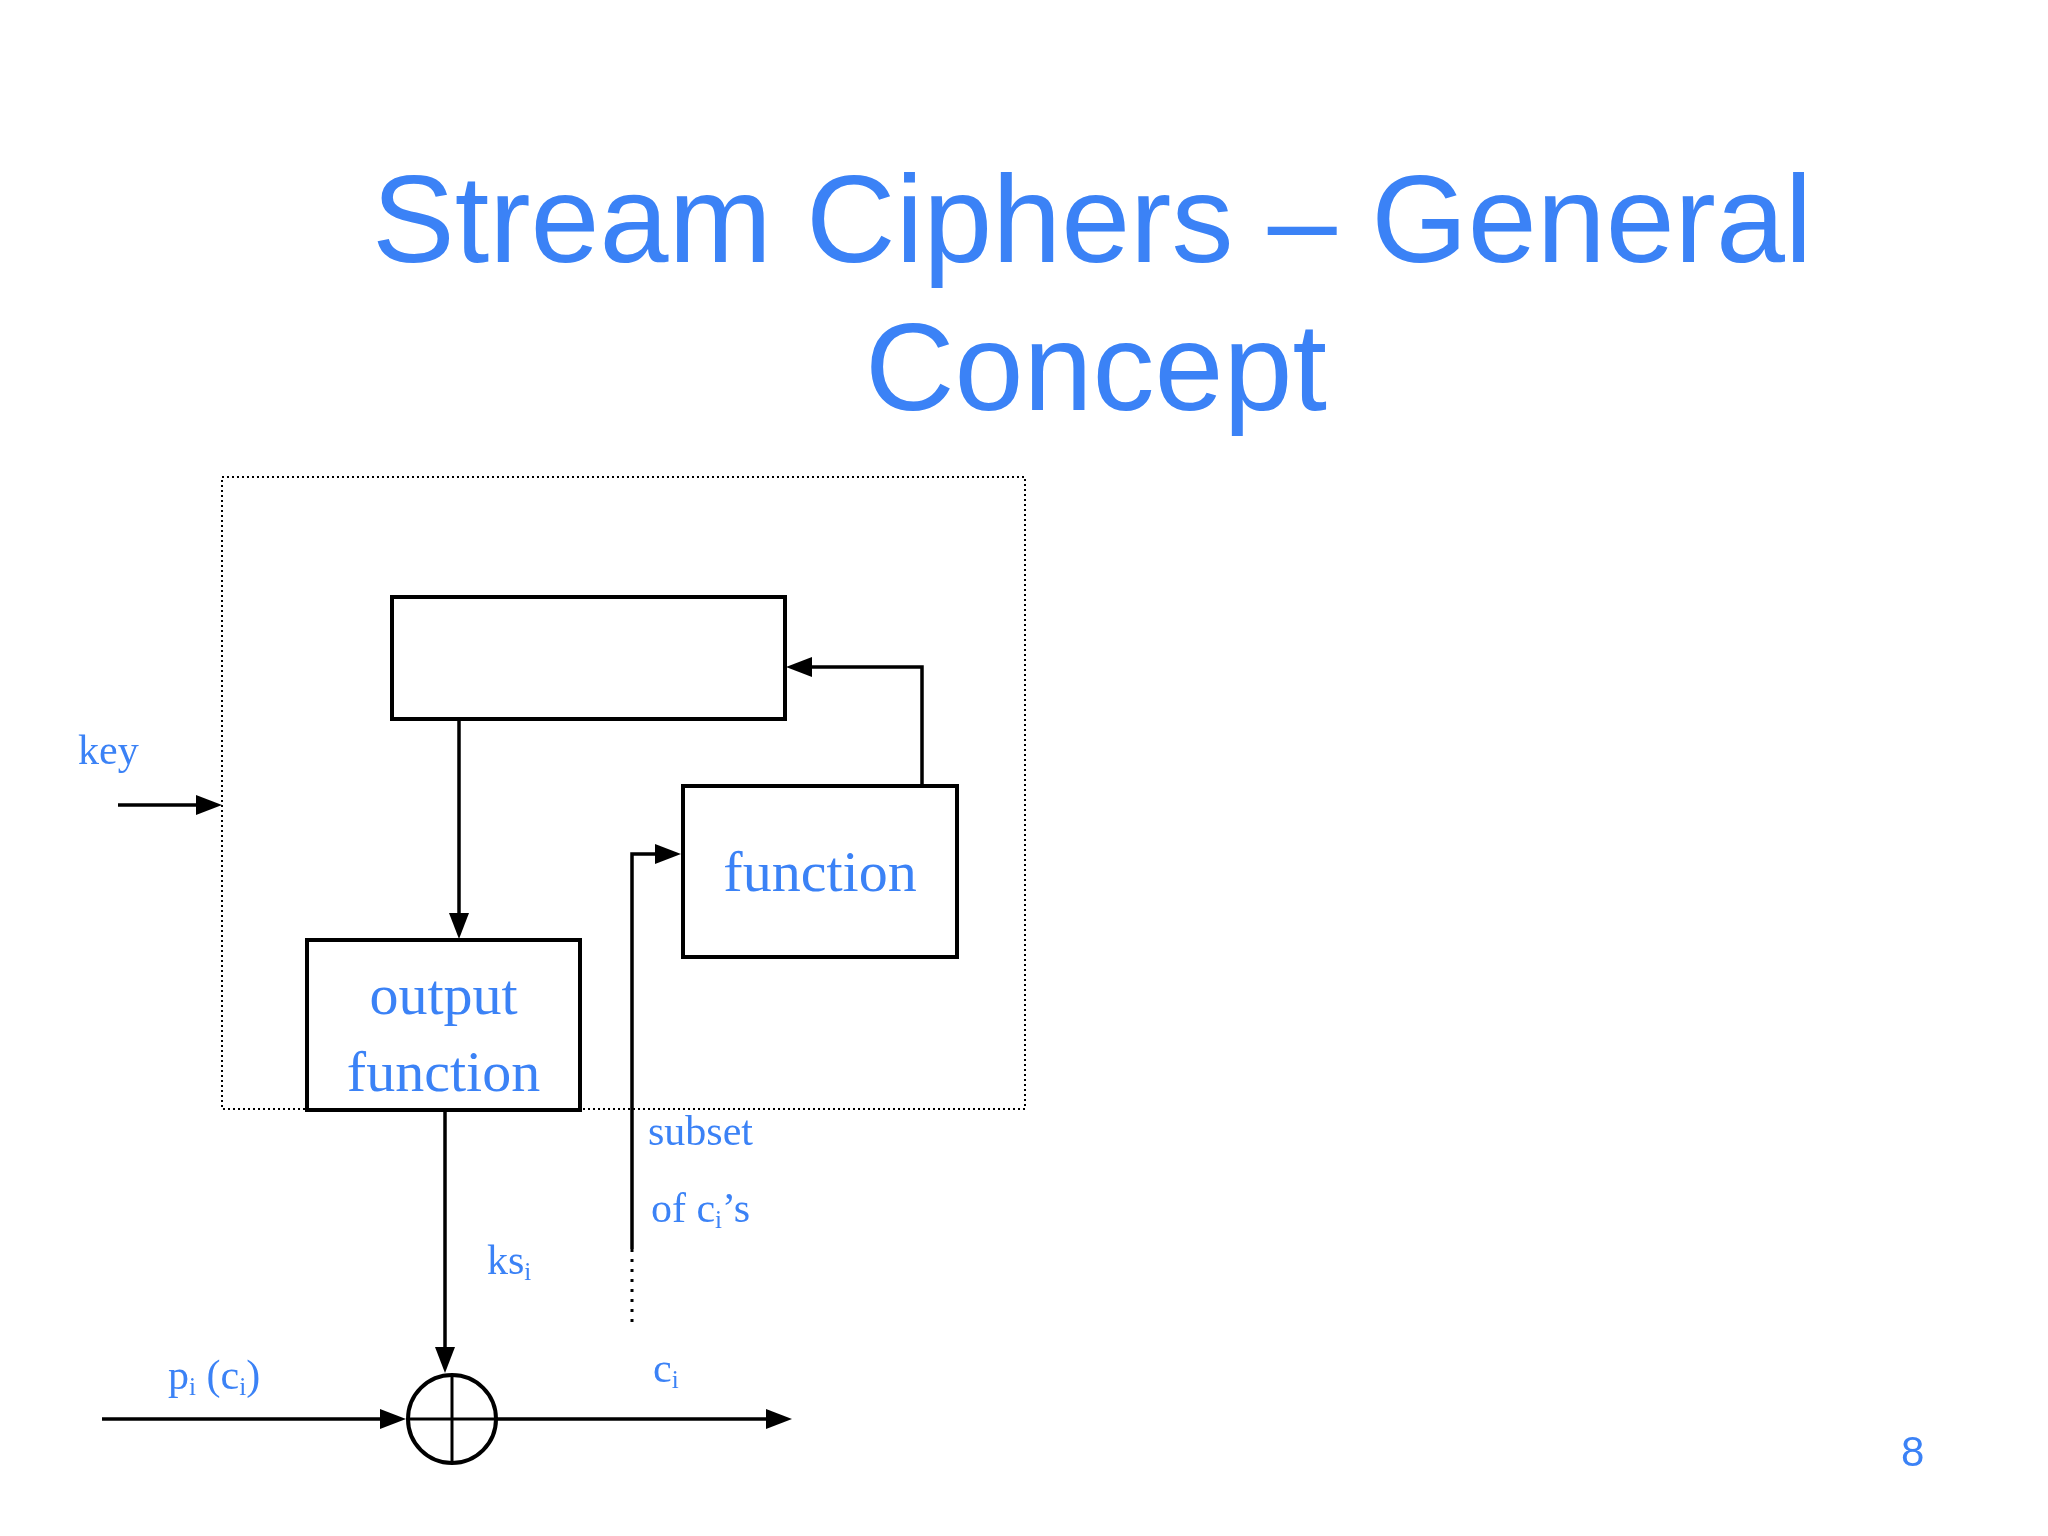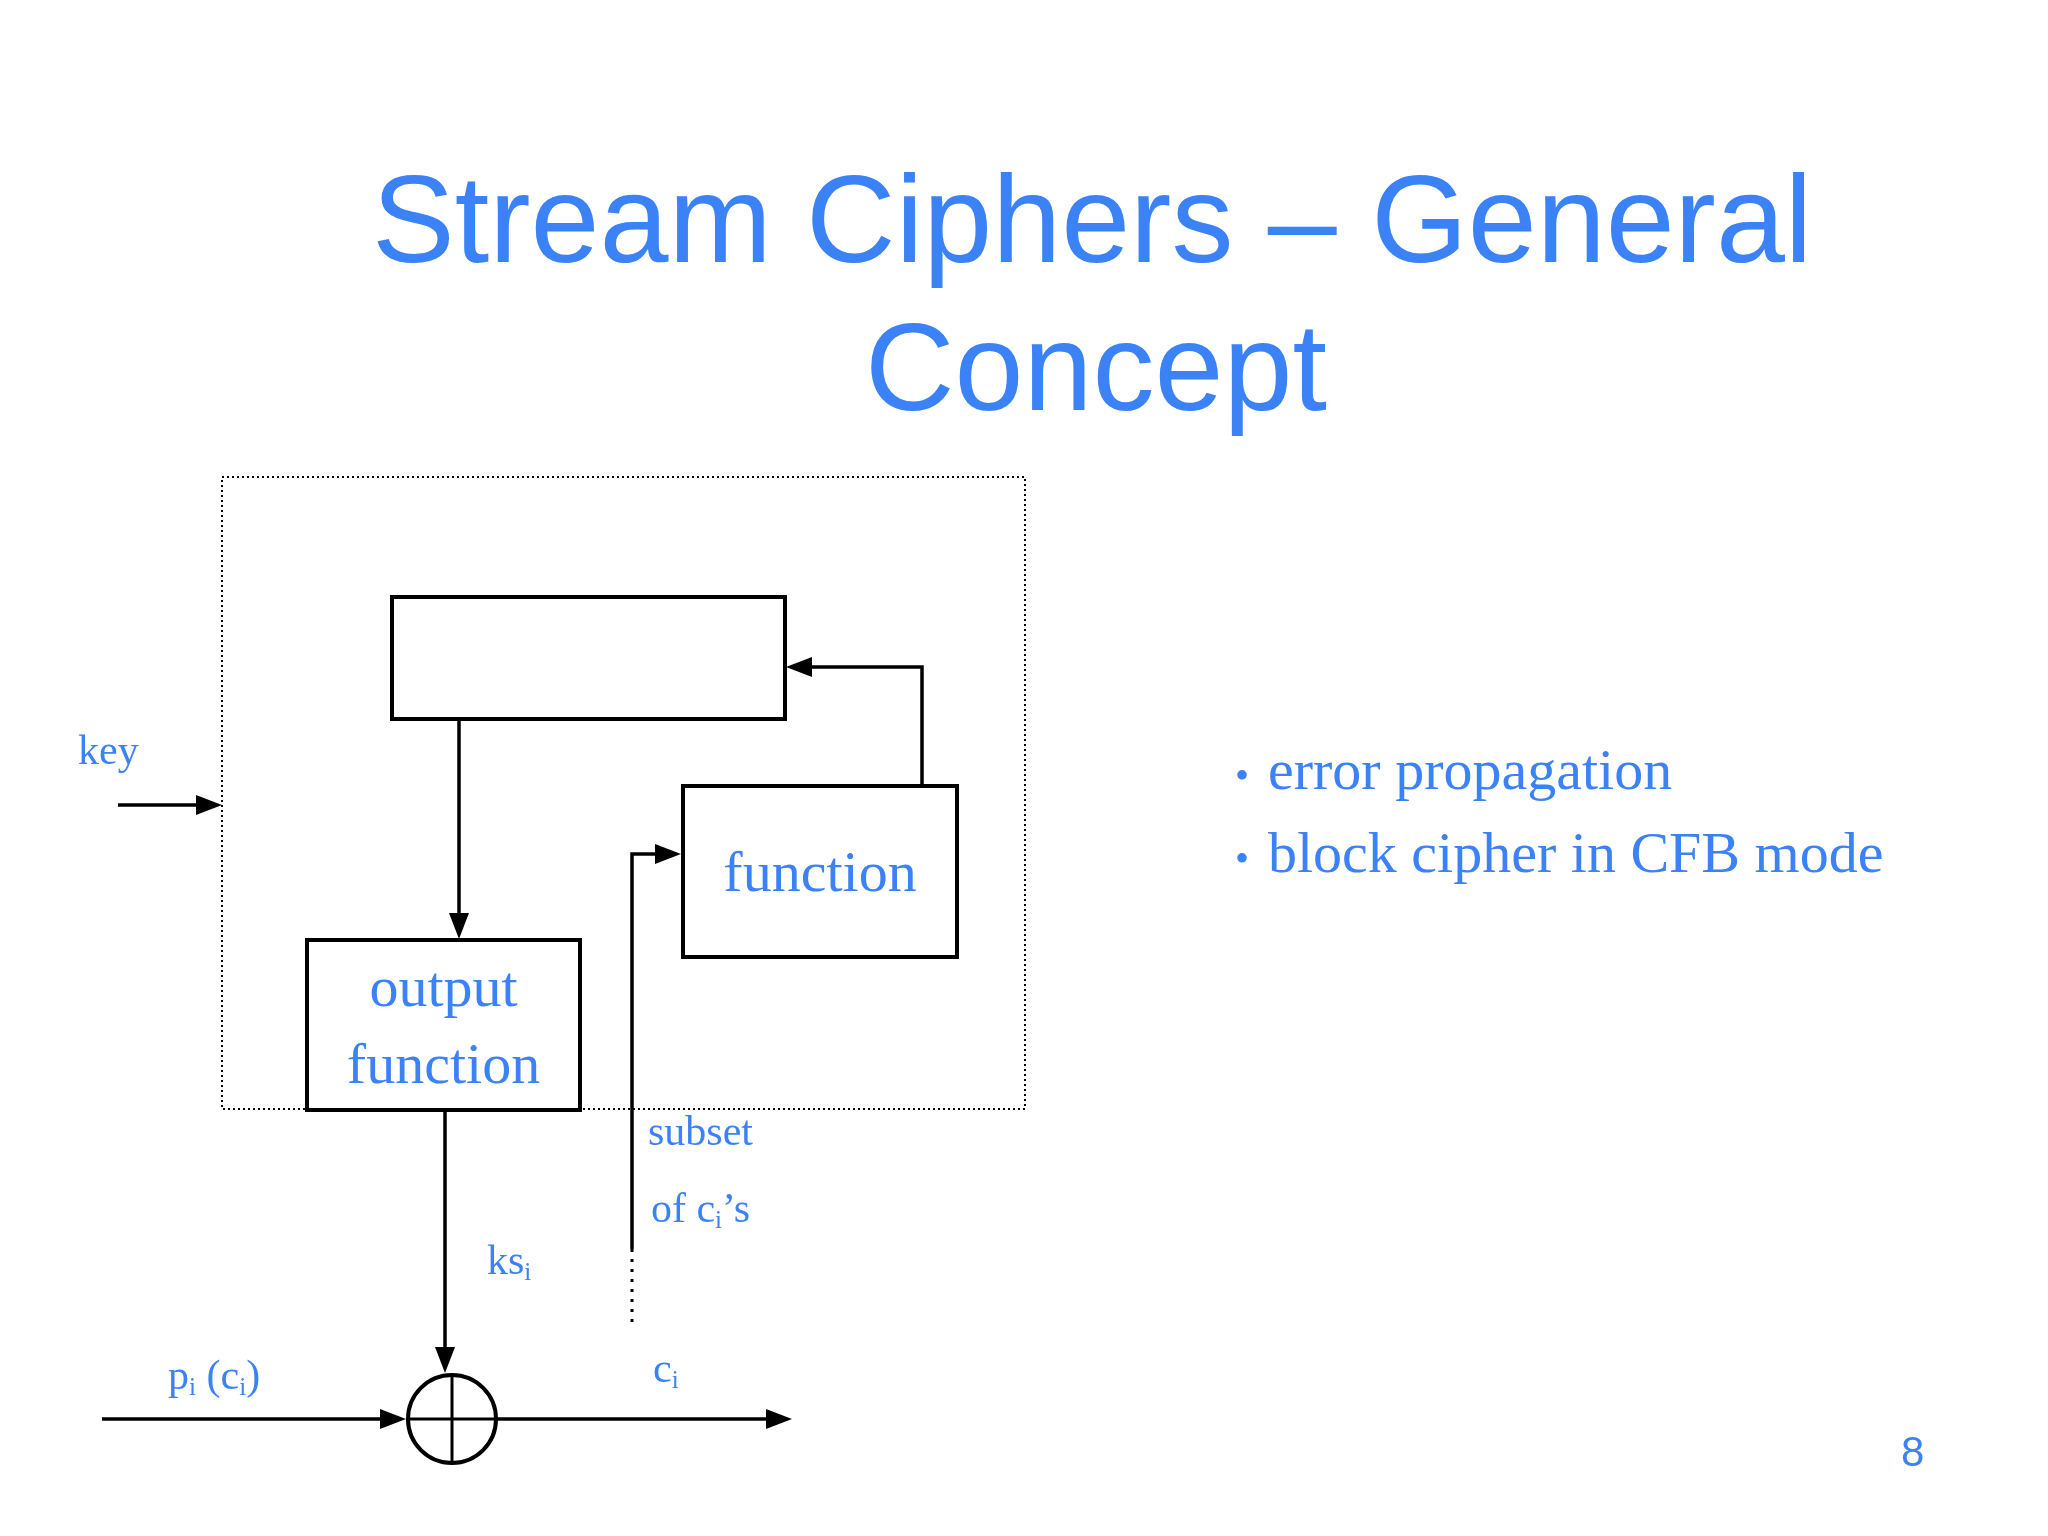--- a/index.html
+++ b/index.html
@@ -92,39 +92,35 @@
     <circle cx="452" cy="1400" r="44" fill="#fff" stroke="#000" stroke-width="4"></circle>
     <line x1="452" y1="1358" x2="452" y2="1442" stroke="#000" stroke-width="3"></line>
     <line x1="410" y1="1400" x2="494" y2="1400" stroke="#000" stroke-width="3"></line>
   </svg>
 
 
   <div class="box-label" style="left:683px;top:767px;width:274px;height:171px;">
     <div>function</div>
   </div>
 
-  <div class="box-label" style="left:307px;top:921px;width:273px;height:170px;">
+  <div class="box-label" style="left:307px;top:921px;width:273px;height:170px;justify-content:flex-end;">
     <div>output</div>
     <div>function</div>
   </div>
 
   <div class="serif-label" style="left:78px;top:710px;">key</div>
 
   <div class="serif-label" style="left:487px;top:1220px;"><span>ks</span><span class="sb">i</span></div>
 
   <div class="serif-label multiline" style="left:648px;top:1074px;text-align:center;">
     <div>subset</div>
     <div><span>of c</span><span class="sb">i</span><span>’s</span></div>
   </div>
 
   <div class="serif-label" style="left:168px;top:1335px;"><span>p</span><span class="sb">i</span><span> (c</span><span class="sb">i</span><span>)</span></div>
 
   <div class="serif-label" style="left:653px;top:1328px;"><span>c</span><span class="sb">i</span></div>
 
 
-  <div class="bullets">
-    <div class="bullet-row"><span class="bullet-marker">•</span><span>error propagation</span></div>
-    <div class="bullet-row"><span class="bullet-marker">•</span><span>block cipher in CFB mode</span></div>
-  </div>
 
   <div class="page-number">8</div>
 
 </div>
 
 </body></html>

